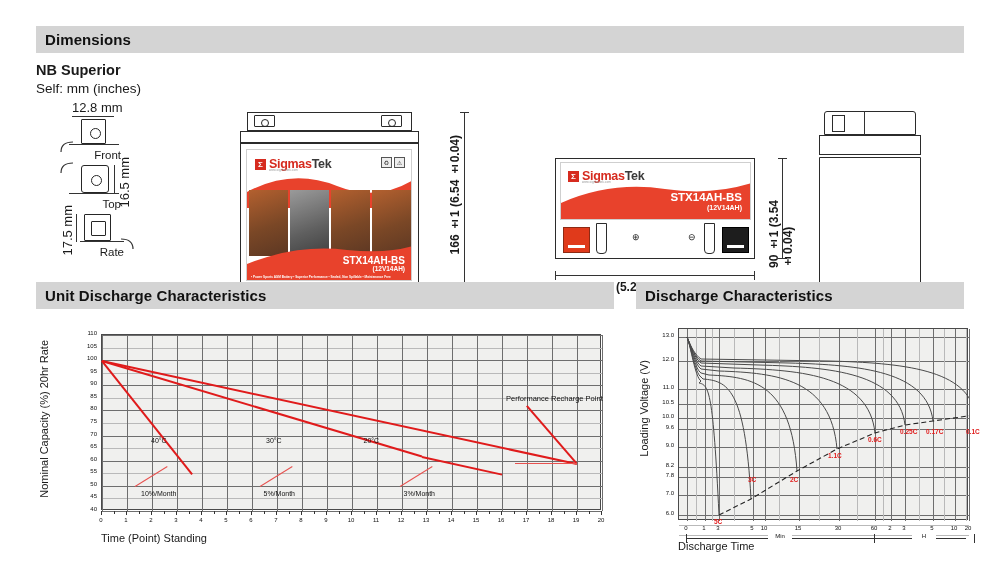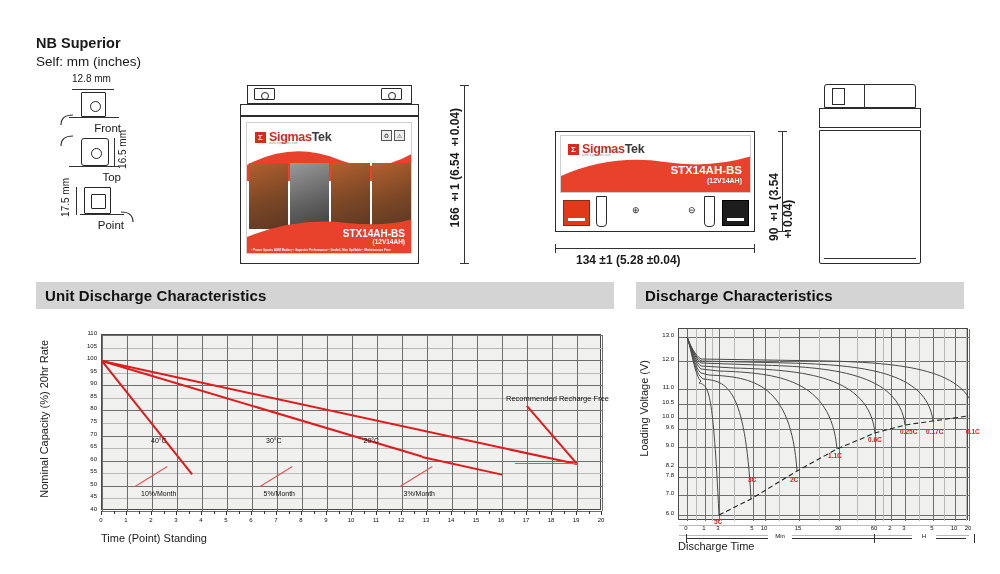--- a/index.html
+++ b/index.html
@@ -12,21 +12,21 @@
     background:#d4d4d4;font-weight:bold;font-size:15px;
     padding:5px 0 5px 9px;letter-spacing:.1px;color:#111;
   }
   #dimensions-section{position:absolute;left:36px;top:26px;width:928px;}
   #dim-body{position:relative;height:215px;}
 
   
   .tv-label{font-size:11.5px;text-align:right;margin-top:3px;}
   .term-box{border:1.4px solid #262626;background:#fff;box-sizing:border-box;}
   .hole{border:1.4px solid #262626;border-radius:50%;}
-  .dimtxt{font-size:10px;white-space:nowrap;}
+  .dimtxt{font-size:13px;white-space:nowrap;}
   .vert{writing-mode:vertical-rl;transform:rotate(180deg);}
   .aline{background:#333;position:absolute;}
 
   
   .case-line{border:1.3px solid #2b2b2b;box-sizing:border-box;background:#fff;}
 
   .label-front{
     position:absolute;background:#fff;overflow:hidden;
     border:1px solid #cfcfcf;box-sizing:border-box;
   }
@@ -61,20 +61,21 @@
   .redline{position:absolute;background:#e01b1b;transform-origin:0 50%;height:1.6px;}
   .redthin{position:absolute;background:#e8524f;transform-origin:0 50%;height:.9px;}
   .chart-note{position:absolute;font-size:7px;color:#111;white-space:nowrap;}
   .crate{position:absolute;font-size:6.5px;color:#e01b1b;font-weight:bold;white-space:nowrap;}
   .tickmark{position:absolute;background:#333;width:1px;height:4px;}
 </style>
 </head>
 <body>
 
 <div id="dimensions-section">
+  <div class="sec-header">Dimensions</div>
 
   <div id="dim-body">
 
     <div style="position:absolute;left:0;top:9px;font-size:14.5px;font-weight:bold;">NB Superior</div>
     <div style="position:absolute;left:0;top:28px;font-size:13.5px;">Self: mm (inches)</div>
 
     <div>
       <div class="dimtxt" style="position:absolute;left:36px;top:47px;">12.8 mm</div>
       <div class="aline" style="left:36px;top:63px;width:42px;height:1px;"></div>
       <div class="term-box" style="position:absolute;left:45px;top:66px;width:25px;height:25px;border-radius:1px;">
@@ -103,21 +104,21 @@
     <div>
       <div class="aline" style="left:40px;top:161px;width:1px;height:28px;"></div>
       <div class="dimtxt vert" style="position:absolute;left:24px;top:152px;">17.5 mm</div>
       <div class="term-box" style="position:absolute;left:48px;top:161px;width:27px;height:27px;border-radius:1px;">
         <div class="term-box" style="position:absolute;left:6px;top:6px;width:15px;height:15px;border-radius:1px;"></div>
       </div>
       <div class="aline" style="left:44px;top:188px;width:44px;height:1.3px;"></div>
       <svg style="position:absolute;left:84px;top:185px;" width="14" height="12">
         <path d="M1 1 Q13 1 13 11" stroke="#333" fill="none" stroke-width="1.2"></path>
       </svg>
-      <div class="tv-label" style="position:absolute;left:33px;top:190px;width:55px;">Point</div>
+      <div class="tv-label" style="position:absolute;left:33px;top:190px;width:55px;">Rate</div>
     </div>
 
     <div>
 
       <div class="case-line" style="position:absolute;left:211px;top:59px;width:165px;height:19px;"></div>
       <div class="case-line" style="position:absolute;left:218px;top:62px;width:21px;height:12px;border-radius:1px;">
         <div class="hole" style="position:absolute;left:6px;top:3px;width:6px;height:6px;"></div>
       </div>
       <div class="case-line" style="position:absolute;left:345px;top:62px;width:21px;height:12px;border-radius:1px;">
         <div class="hole" style="position:absolute;left:6px;top:3px;width:6px;height:6px;"></div>
@@ -335,21 +336,21 @@
     <div class="tickmark" style="left:490px;top:191px;"></div>
     <div class="tickmark" style="left:502.5px;top:191px;height:3px;"></div>
     <div class="xtick" style="left:506px;top:197px;width:18px;">18</div>
     <div class="tickmark" style="left:515px;top:191px;"></div>
     <div class="tickmark" style="left:527.5px;top:191px;height:3px;"></div>
     <div class="xtick" style="left:531px;top:197px;width:18px;">19</div>
     <div class="tickmark" style="left:540px;top:191px;"></div>
     <div class="tickmark" style="left:552.5px;top:191px;height:3px;"></div>
     <div class="xtick" style="left:556px;top:197px;width:18px;">20</div>
     <div class="tickmark" style="left:565px;top:191px;"></div>
-    <div class="chart-note" style="left: 470px; top: 74.3714px; font-size: 7.5px;">Recommended Recharge Free</div>
+    <div class="chart-note" style="left: 470px; top: 74.3714px; font-size: 7.5px;">Performance Recharge Point</div>
     <div class="chart-note" style="left:115px;top:117.11428571428571px;">40°C</div>
     <div class="chart-note" style="left:229.99999999999997px;top:117.11428571428571px;">30°C</div>
     <div class="chart-note" style="left:327.5px;top:117.11428571428571px;">20°C</div>
     <div class="chart-note" style="left:105px;top:169.9142857142857px;">10%/Month</div>
     <div class="chart-note" style="left:227.5px;top:169.9142857142857px;">5%/Month</div>
     <div class="chart-note" style="left:367.5px;top:169.9142857142857px;">3%/Month</div>
   </div>
 
 <div style="position:absolute;left:636px;top:282px;width:328px;">
   <div class="sec-header">Discharge Characteristics</div>

